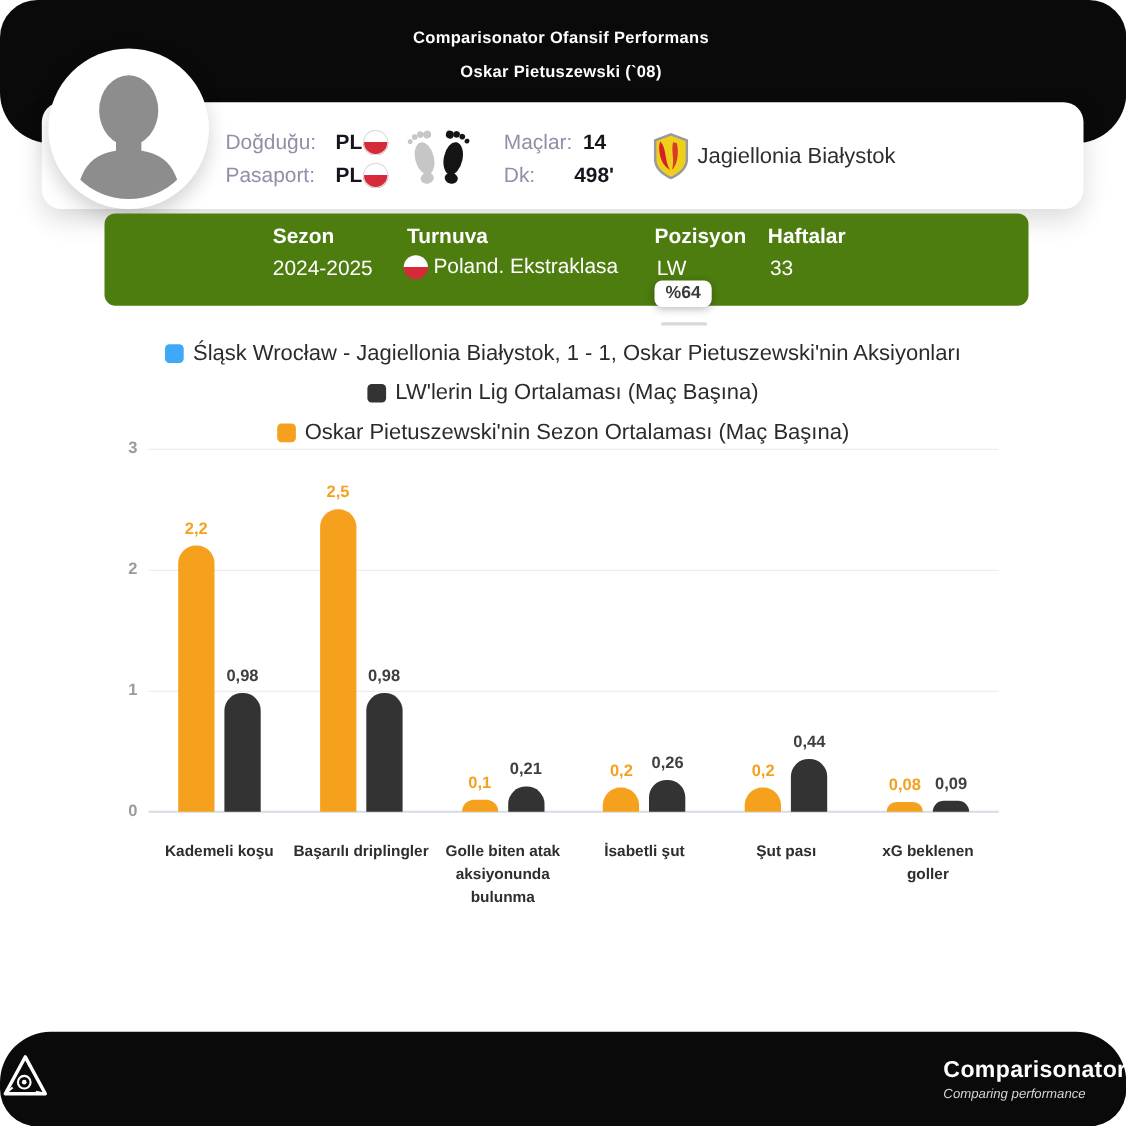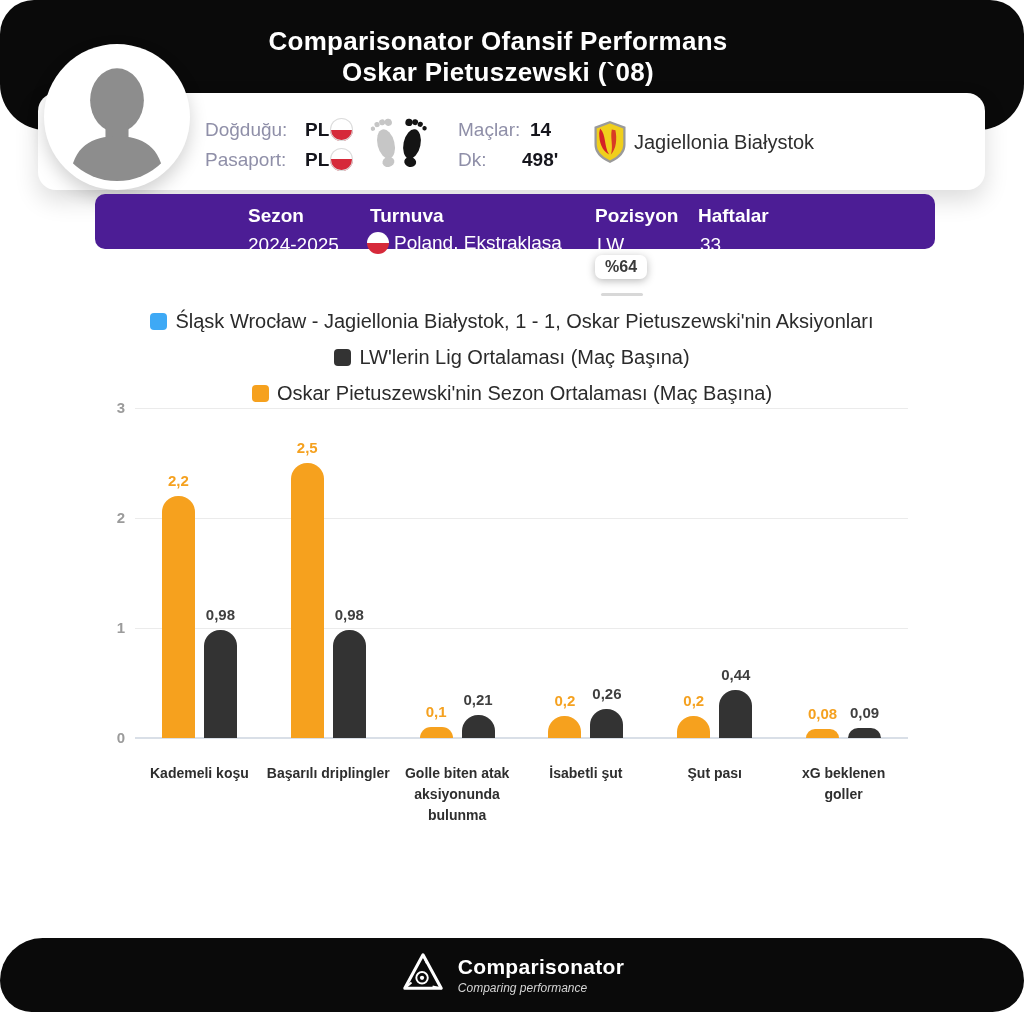--- a/index.html
+++ b/index.html
@@ -2,22 +2,22 @@
 <html><head>
 <meta charset="utf-8">
 <style>
   html,body{margin:0;padding:0;}
   body{width:1024px;height:1024px;background:#ffffff;font-family:"Liberation Sans",sans-serif;overflow:hidden;}
   .page{position:relative;width:1024px;height:1024px;background:#fff;}
 
   
   .header-band{position:absolute;left:0;top:0;width:1024px;height:130px;background:#0a0a0a;
     border-radius:34px 34px 46px 46px;}
-  .hdr-title{position:absolute;left:0;width:996px;text-align:center;color:#fff;font-weight:700;
-    font-size:26px;letter-spacing:.3px;}
+  .hdr-title{position:absolute;left:12px;width:996px;text-align:center;color:#fff;font-weight:700;
+    font-size:15px;letter-spacing:.3px;}
   .hdr-line1{top:26px;}
   .hdr-line2{top:57px;}
 
   
   .player-card{position:absolute;left:38px;top:93px;width:947px;height:97px;background:#fff;
     border-radius:18px;box-shadow:0 10px 24px rgba(0,0,0,.14);}
   .avatar-ring{position:absolute;left:44px;top:44px;width:146px;height:146px;border-radius:50%;
     background:#fff;box-shadow:0 8px 18px rgba(0,0,0,.18);display:flex;align-items:center;justify-content:center;}
   .avatar-circle{width:128px;height:128px;border-radius:50%;background:#fff;overflow:hidden;}
   .pc-label{position:absolute;font-size:19px;color:#8f8fa8;}
@@ -25,21 +25,21 @@
   .flag{position:absolute;width:23px;height:23px;border-radius:50%;
     background:linear-gradient(to bottom,#ffffff 50%,#d6293a 50%);
     box-shadow:inset 0 0 0 1px #dcdcdc;}
   .club-name{position:absolute;font-size:20px;color:#2e2e2e;font-weight:500;}
 
   
   .eagle-box{position:absolute;left:846px;top:62px;width:130px;height:118px;background:#0a0a0a;
     border-radius:20px;display:flex;align-items:flex-start;justify-content:center;}
 
   
-  .info-bar{position:absolute;left:95px;top:194px;width:840px;height:55px;background:#4c1d95;border-radius:10px;}
+  .info-bar{position:absolute;left:95px;top:194px;width:840px;height:84px;background:#4d7c0f;border-radius:10px;}
   .ib-label{position:absolute;top:11px;color:#fff;font-weight:700;font-size:19px;}
   .ib-value{position:absolute;top:40px;color:#fff;font-size:19px;}
   .ib-flagrow{display:flex;align-items:center;gap:5px;}
   .ib-flag{width:22px;height:22px;border-radius:50%;
     background:linear-gradient(to bottom,#ffffff 50%,#d6293a 50%);flex:0 0 auto;}
   .pct-badge{position:absolute;left:595px;top:255px;background:#fff;border-radius:7px;padding:3px 10px;
     font-size:16px;font-weight:600;color:#3a3a3a;box-shadow:0 2px 8px rgba(0,0,0,.28);}
   .pct-line{position:absolute;left:601px;top:293px;width:42px;height:3px;background:#d8d8d8;border-radius:2px;}
 
   
@@ -53,22 +53,22 @@
   .gridline{position:absolute;left:0;width:773px;height:1px;background:#ebebeb;}
   .gridline.base{height:2px;background:#d9dfe7;}
   .ytick{position:absolute;left:-34px;width:24px;text-align:right;font-size:15px;font-weight:700;color:#9b9b9b;}
   .bar{position:absolute;bottom:0;width:33px;border-radius:16px 16px 0 0;}
   .val-label{position:absolute;width:64px;text-align:center;font-size:15px;font-weight:600;}
   .xlabels{position:absolute;left:135px;top:763px;width:773px;height:80px;}
   .xlabel{position:absolute;width:124px;text-align:center;font-size:14px;font-weight:600;
     color:#2e2e2e;line-height:21px;}
 
   
-  .footer-band{position:absolute;left:0;top:938px;width:1024px;height:74px;background:#0a0a0a;
-    border-radius:46px 46px 34px 34px;display:flex;align-items:center;justify-content:center;gap:12px;}
+  .footer-band{position:absolute;left:0;top:938px;width:1024px;height:86px;background:#0a0a0a;
+    border-radius:46px 46px 34px 34px;display:flex;align-items:center;justify-content:space-between;gap:12px;}
   .brand-name{font-size:21px;font-weight:700;color:#fff;letter-spacing:.3px;}
   .brand-tagline{font-size:12px;font-style:italic;color:#d5d5d5;margin-top:2px;}
 </style>
 </head>
 <body>
 
 <div class="page">
 
   <div class="header-band">
     <div class="hdr-title hdr-line1">Comparisonator Ofansif Performans</div>

